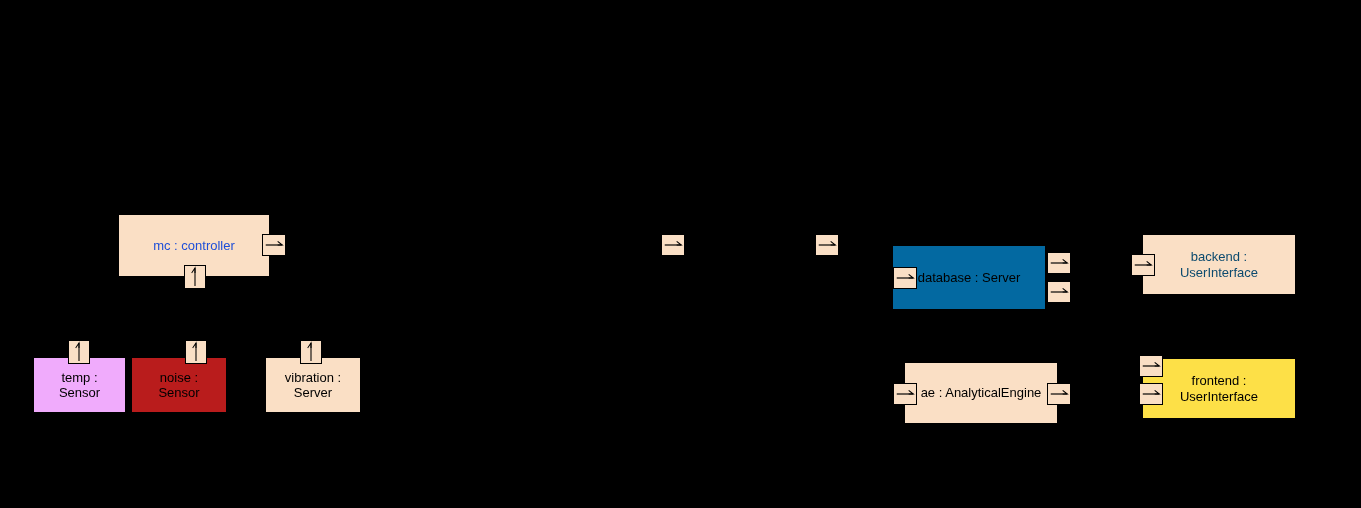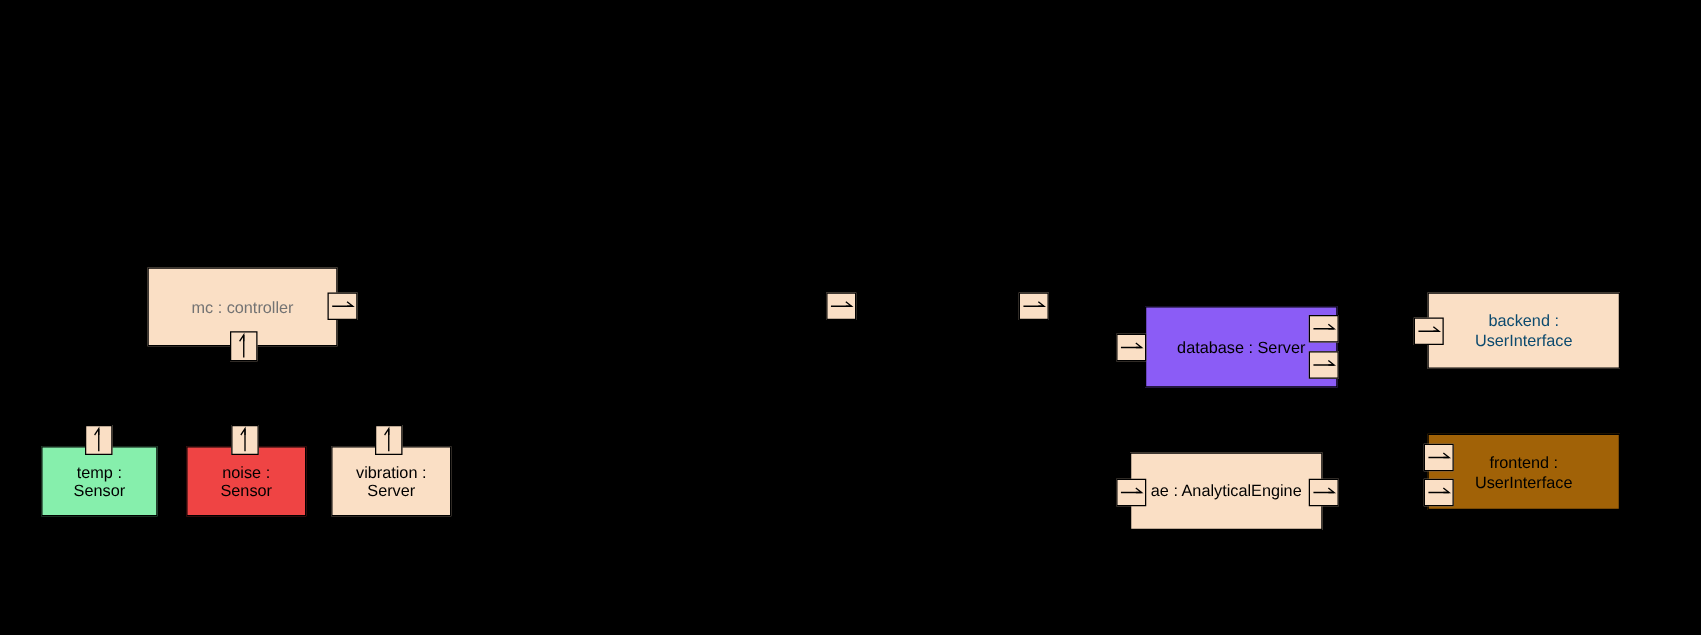--- a/index.html
+++ b/index.html
@@ -58,45 +58,45 @@
   
   .port.h { width: 24px; height: 22px; }
   
   .port.v { width: 22px; height: 24px; }
 </style>
 </head>
 <body>
 
 <div id="canvas" style="background: rgb(0, 0, 0);">
     <div class="component" style="left: 118px; top: 214px; width: 152px; height: 63px; background: rgb(250, 223, 197); border-color: rgb(0, 0, 0);">
-      <div class="component-label" style="color: #737373;">mc : controller</div>
+      <div class="component-label" style="color: #1d4ed8;">mc : controller</div>
     </div>
     <div class="port h" style="left: 262px; top: 234px; background: rgb(250, 223, 197); border-color: rgb(0, 0, 0);">
       <svg viewBox="0 0 24 22" preserveAspectRatio="none">
         <path d="M 3 11 L 21 11" stroke="#000000" stroke-width="1.3" fill="none"></path>
         <path d="M 16 7 L 21 11 L 16 11" stroke="#000000" stroke-width="1.2" fill="none"></path>
       </svg>
     </div>
     <div class="port v" style="left: 184px; top: 265px; background: rgb(250, 223, 197); border-color: rgb(0, 0, 0);">
       <svg viewBox="0 0 24 22" preserveAspectRatio="none">
         <path d="M 12 2 L 12 20" stroke="#000000" stroke-width="1.3" fill="none"></path>
         <path d="M 8 7 L 12 2 L 12 7" stroke="#000000" stroke-width="1.2" fill="none"></path>
       </svg>
     </div>
-    <div class="component" style="left: 33px; top: 357px; width: 93px; height: 56px; background: #86efac; border-color: rgb(0, 0, 0);">
+    <div class="component" style="left: 33px; top: 357px; width: 93px; height: 56px; background: #f0abfc; border-color: rgb(0, 0, 0);">
       <div class="component-label" style="color: rgb(0, 0, 0);">temp :
 Sensor</div>
     </div>
     <div class="port v" style="left: 68px; top: 340px; background: rgb(250, 223, 197); border-color: rgb(0, 0, 0);">
       <svg viewBox="0 0 24 22" preserveAspectRatio="none">
         <path d="M 12 2 L 12 20" stroke="#000000" stroke-width="1.3" fill="none"></path>
         <path d="M 8 7 L 12 2 L 12 7" stroke="#000000" stroke-width="1.2" fill="none"></path>
       </svg>
     </div>
-    <div class="component" style="left: 149px; top: 357px; width: 96px; height: 56px; background: #ef4444; border-color: rgb(0, 0, 0); text-align: center;">
+    <div class="component" style="left: 131px; top: 357px; width: 96px; height: 56px; background: #b91c1c; border-color: rgb(0, 0, 0); text-align: center;">
       <div class="component-label" style="color: rgb(0, 0, 0);">noise :
 Sensor</div>
     </div>
     <div class="port v" style="left: 185px; top: 340px; background: rgb(250, 223, 197); border-color: rgb(0, 0, 0);">
       <svg viewBox="0 0 24 22" preserveAspectRatio="none">
         <path d="M 12 2 L 12 20" stroke="#000000" stroke-width="1.3" fill="none"></path>
         <path d="M 8 7 L 12 2 L 12 7" stroke="#000000" stroke-width="1.2" fill="none"></path>
       </svg>
     </div>
     <div class="component" style="left: 265px; top: 357px; width: 96px; height: 56px; background: rgb(250, 223, 197); border-color: rgb(0, 0, 0);">
@@ -114,21 +114,21 @@
         <path d="M 3 11 L 21 11" stroke="#000000" stroke-width="1.3" fill="none"></path>
         <path d="M 16 7 L 21 11 L 16 11" stroke="#000000" stroke-width="1.2" fill="none"></path>
       </svg>
     </div>
     <div class="port h" style="left: 815px; top: 234px; background: rgb(250, 223, 197); border-color: rgb(0, 0, 0);">
       <svg viewBox="0 0 24 22" preserveAspectRatio="none">
         <path d="M 3 11 L 21 11" stroke="#000000" stroke-width="1.3" fill="none"></path>
         <path d="M 16 7 L 21 11 L 16 11" stroke="#000000" stroke-width="1.2" fill="none"></path>
       </svg>
     </div>
-    <div class="component" style="left: 916px; top: 245px; width: 154px; height: 65px; background: #8b5cf6; border-color: rgb(0, 0, 0);">
+    <div class="component" style="left: 892px; top: 245px; width: 154px; height: 65px; background: #0369a1; border-color: rgb(0, 0, 0);">
       <div class="component-label" style="color: rgb(0, 0, 0);">database : Server</div>
     </div>
     <div class="port h" style="left: 893px; top: 267px; background: rgb(250, 223, 197); border-color: rgb(0, 0, 0);">
       <svg viewBox="0 0 24 22" preserveAspectRatio="none">
         <path d="M 3 11 L 21 11" stroke="#000000" stroke-width="1.3" fill="none"></path>
         <path d="M 16 7 L 21 11 L 16 11" stroke="#000000" stroke-width="1.2" fill="none"></path>
       </svg>
     </div>
     <div class="port h" style="left: 1047px; top: 252px; background: rgb(250, 223, 197); border-color: rgb(0, 0, 0);">
       <svg viewBox="0 0 24 22" preserveAspectRatio="none">
@@ -160,21 +160,21 @@
         <path d="M 3 11 L 21 11" stroke="#000000" stroke-width="1.3" fill="none"></path>
         <path d="M 16 7 L 21 11 L 16 11" stroke="#000000" stroke-width="1.2" fill="none"></path>
       </svg>
     </div>
     <div class="port h" style="left: 1047px; top: 383px; background: rgb(250, 223, 197); border-color: rgb(0, 0, 0);">
       <svg viewBox="0 0 24 22" preserveAspectRatio="none">
         <path d="M 3 11 L 21 11" stroke="#000000" stroke-width="1.3" fill="none"></path>
         <path d="M 16 7 L 21 11 L 16 11" stroke="#000000" stroke-width="1.2" fill="none"></path>
       </svg>
     </div>
-    <div class="component" style="left: 1142px; top: 347px; width: 154px; height: 61px; background: #a16207; border-color: rgb(0, 0, 0);">
+    <div class="component" style="left: 1142px; top: 358px; width: 154px; height: 61px; background: #fde047; border-color: rgb(0, 0, 0);">
       <div class="component-label" style="color: rgb(0, 0, 0);">frontend :
 UserInterface</div>
     </div>
     <div class="port h" style="left: 1139px; top: 355px; background: rgb(250, 223, 197); border-color: rgb(0, 0, 0);">
       <svg viewBox="0 0 24 22" preserveAspectRatio="none">
         <path d="M 3 11 L 21 11" stroke="#000000" stroke-width="1.3" fill="none"></path>
         <path d="M 16 7 L 21 11 L 16 11" stroke="#000000" stroke-width="1.2" fill="none"></path>
       </svg>
     </div>
     <div class="port h" style="left: 1139px; top: 383px; background: rgb(250, 223, 197); border-color: rgb(0, 0, 0);">

